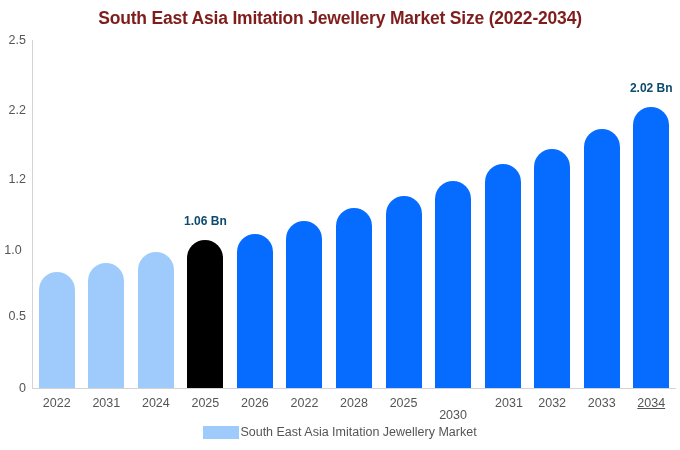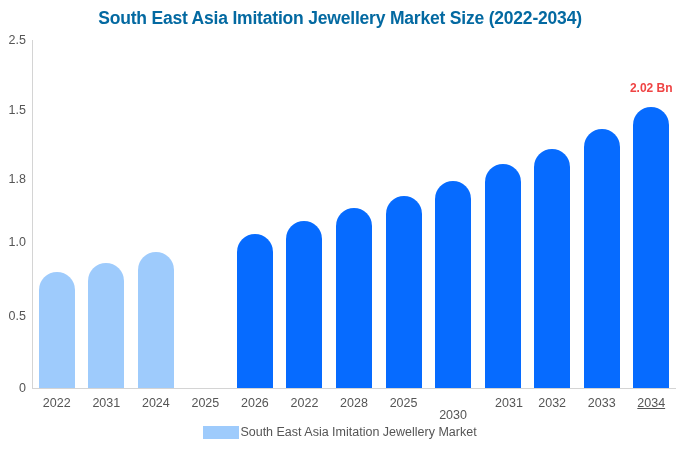--- a/index.html
+++ b/index.html
@@ -21,21 +21,21 @@
     background: #ffffff;
   }
   #chart-title {
     position: absolute;
     top: 8px;
     left: 0;
     width: 680px;
     text-align: center;
     font-size: 17.5px;
     font-weight: bold;
-    color: #0369a1;
+    color: #7f1d1d;
     letter-spacing: -0.2px;
     white-space: nowrap;
   }
   
   #plot-area {
     position: absolute;
     left: 32px;
     top: 40px;
     width: 644px;
     height: 348px;
@@ -85,21 +85,21 @@
     width: 36px;
     border-top-left-radius: 18px;
     border-top-right-radius: 18px;
   }
   .bar-label {
     position: absolute;
     left: 50%;
     transform: translateX(-50%);
     font-size: 12px;
     font-weight: bold;
-    color: #ef4444;
+    color: #0c4a6e;
     white-space: nowrap;
   }
   .x-label {
     position: absolute;
     top: 396px;
     width: 60px;
     text-align: center;
     font-size: 12.5px;
     color: #555555;
   }
@@ -126,38 +126,42 @@
 </head>
 <body>
 
 <div id="chart-root">
 
   <div id="chart-title">South East Asia Imitation Jewellery Market Size (2022-2034)</div>
 
   <div id="y-ticks">
       <div class="ytick" style="top: 388px;">0</div>
       <div class="ytick" style="top: 316px;">0.5</div>
-      <div class="ytick" style="top: 242px;">1.0</div>
-      <div class="ytick" style="top: 179.2px;">1.8</div>
-      <div class="ytick" style="top: 109.6px;">1.5</div>
+      <div class="ytick" style="top: 250px; text-align: center;">1.0</div>
+      <div class="ytick" style="top: 179.2px;">1.2</div>
+      <div class="ytick" style="top: 109.6px;">2.2</div>
       <div class="ytick" style="top: 40px;">2.5</div>
     </div>
 
   <div id="y-axis-spine"></div>
   <div id="x-axis-spine"></div>
 
   <div id="plot-area">
       <div class="bar-col" style="left: 6.76923px; height: 348px;">
         <div class="bar" style="height: 115.536px; background: rgb(158, 203, 252);"></div>
       </div>
       <div class="bar-col" style="left: 56.3077px; height: 348px;">
         <div class="bar" style="height: 125.28px; background: rgb(158, 203, 252);"></div>
       </div>
       <div class="bar-col" style="left: 105.846px; height: 348px;">
         <div class="bar" style="height: 136.416px; background: rgb(158, 203, 252);"></div>
+      </div>
+      <div class="bar-col" style="left: 155.385px; height: 348px;">
+        <div class="bar" style="height: 147.552px; background: rgb(0, 0, 0);"></div>
+        <div class="bar-label" style="bottom: 159.552px;">1.06 Bn</div>
       </div>
       <div class="bar-col" style="left: 204.923px; height: 348px;">
         <div class="bar" style="height: 154.512px; background: rgb(6, 107, 255);"></div>
       </div>
       <div class="bar-col" style="left: 254.462px; height: 348px;">
         <div class="bar" style="height: 167.04px; background: rgb(6, 107, 255);"></div>
       </div>
       <div class="bar-col" style="left: 304px; height: 348px;">
         <div class="bar" style="height: 179.568px; background: rgb(6, 107, 255);"></div>
       </div>

